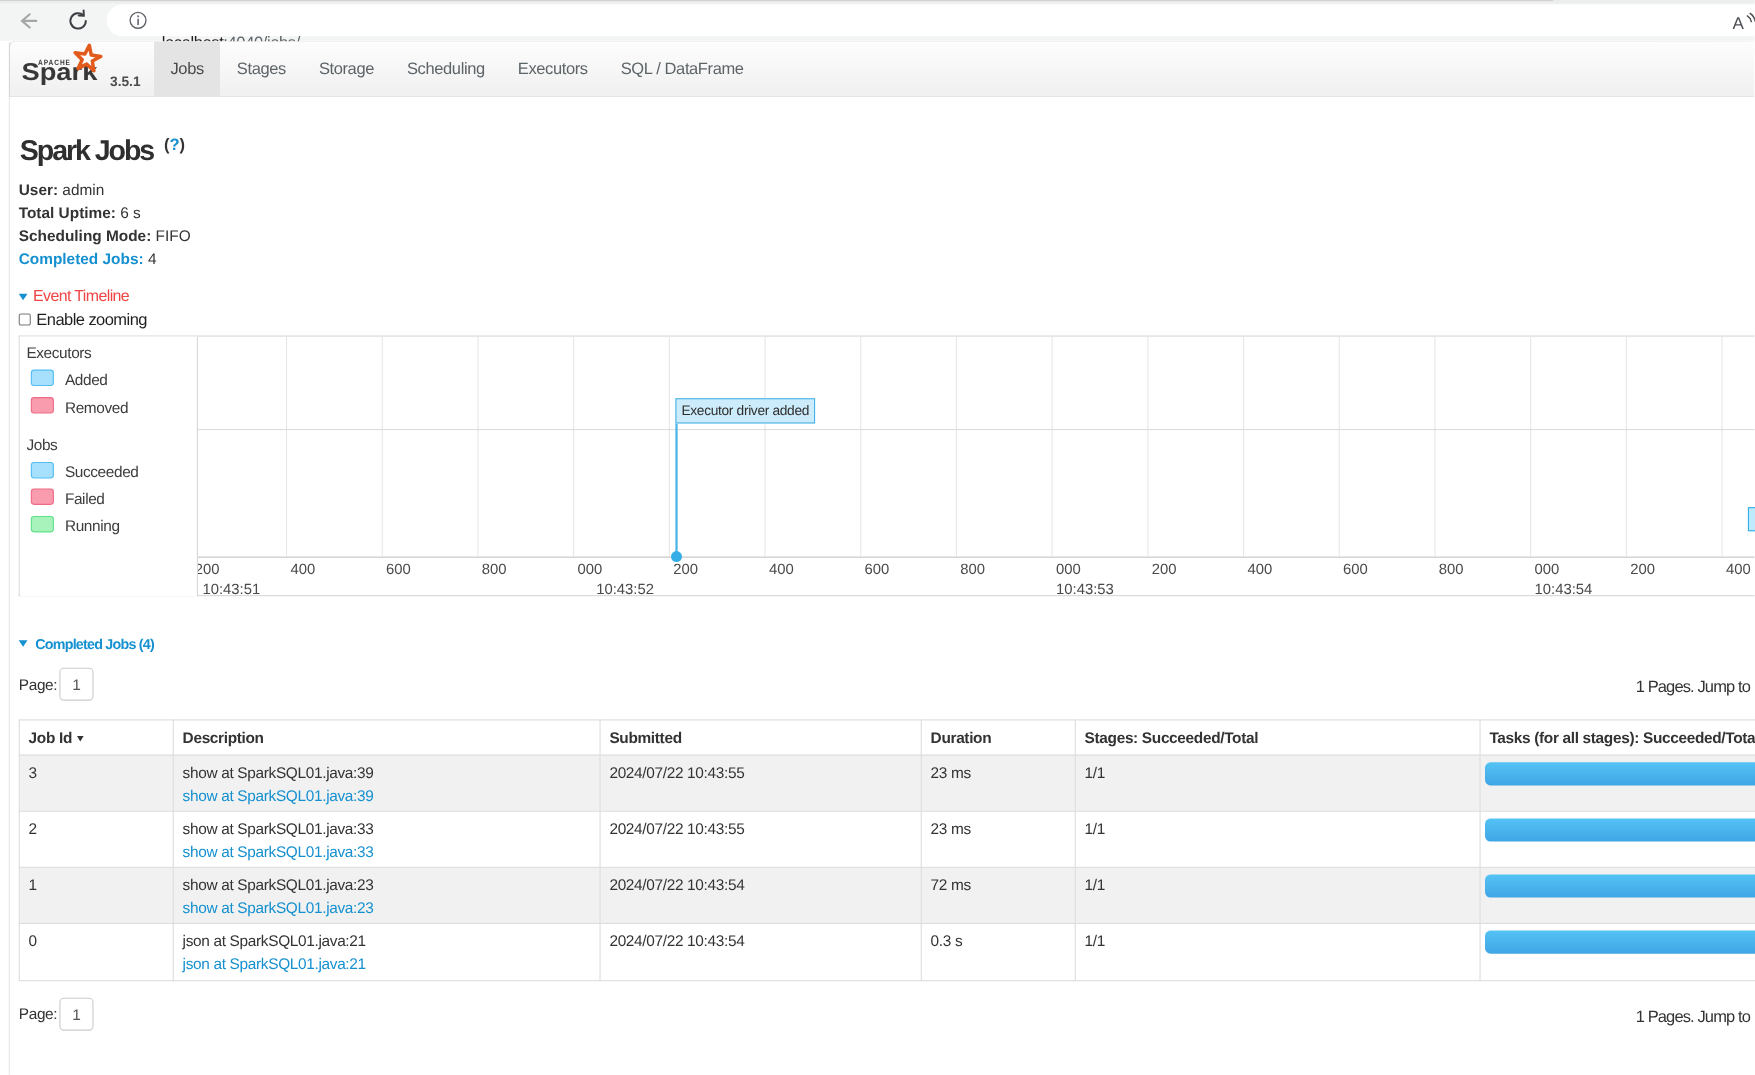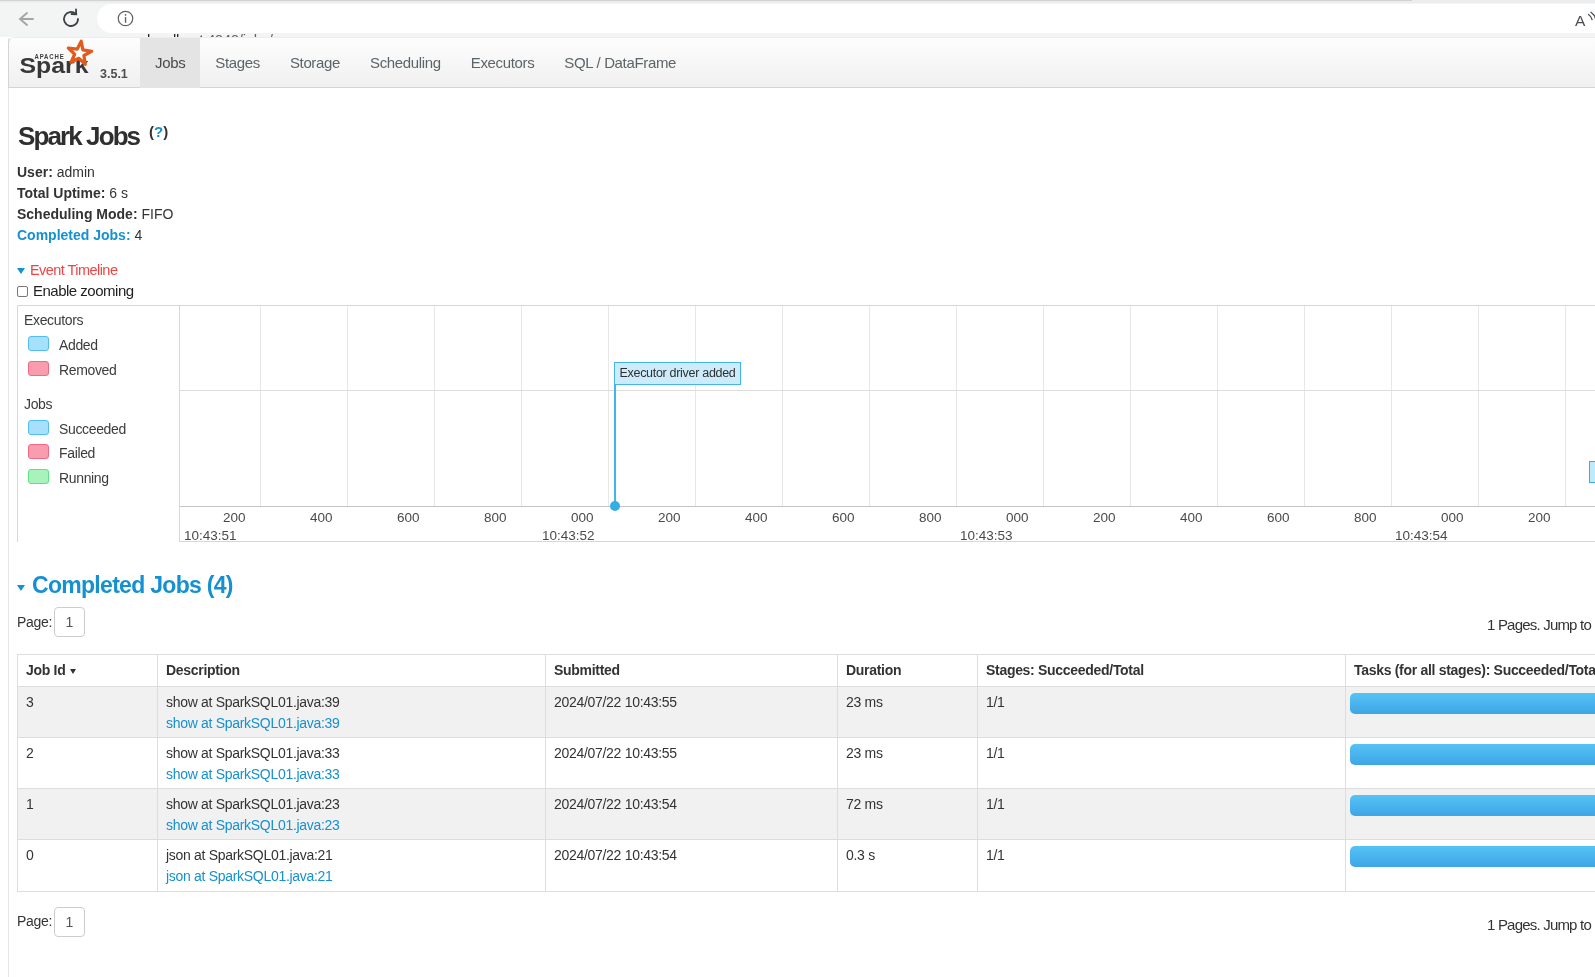--- a/index.html
+++ b/index.html
@@ -51,31 +51,31 @@
   .grid { position:absolute; top:0; width:1px; height:200px; background:#e7e7e7; }
   #tlsep { position:absolute; left:0; top:84px; width:1577px; height:1px; background:#dcdcdc; }
   #tlaxis { position:absolute; left:0; top:200px; width:1577px; height:1px; background:#c4c4c4; }
   #legend { position:absolute; left:0; top:0; width:162px; height:236px; background:#fff;
     border-right:1px solid #d7d7d7; font-size:14px; letter-spacing:-0.35px; color:#3c3c3c; z-index:2; }
   .lgbox { position:absolute; left:10px; width:21px; height:15px; border-radius:3px; }
   .lgbox.blue { background:#a6e0fc; border:1px solid #53bdf2; }
   .lgbox.red { background:#f89cae; border:1px solid #ee6a84; }
   .lgbox.green { background:#a8f2bb; border:1px solid #5ce287; }
   .lglab { position:absolute; left:41px; font-size:14px; color:#3c3c3c;text-align:right; }
-  .minor { position:absolute; top:204px; font-size:13.5px; color:#4a4a4a;margin-left:46px; }
+  .minor { position:absolute; top:204px; font-size:13.5px; color:#4a4a4a; }
   .major { position:absolute; top:222px; font-size:13.5px; color:#4a4a4a; }
   #tip { position:absolute; left:596px; top:56px; width:127px; height:23px; background:#cdecfb;
     border:1px solid #46b4e8; font-size:12.5px; color:#2f2f2f; text-align:center; line-height:21px;
     white-space:nowrap; letter-spacing:-0.3px; z-index:3; }
   #tipline { position:absolute; left:596px; top:79px; width:1.5px; height:121px; background:#46b4e8; }
   #tipdot { position:absolute; left:592px; top:195px; width:10px; height:10px; border-radius:50%; background:#35aee8; }
   #edgebox { position:absolute; left:1571px; top:155px; width:28px; height:22px; background:#bfe9fd; border:1px solid #35aee8; }
 
   
-  #cjh { position:absolute; left:17px; top:576px; font-size:23px; letter-spacing:-0.7px; line-height:19px; font-weight:bold; color:#1590d0; }
+  #cjh { position:absolute; left:17px; top:576px; font-size:13px; letter-spacing:-0.7px; line-height:19px; font-weight:bold; color:#1590d0; }
   #cjh .tri { display:inline-block; width:0; height:0; border-left:4.5px solid transparent;
     border-right:4.5px solid transparent; border-top:6.5px solid #1590d0; margin-right:7px; position:relative; top:-2px;}
   .pagelab { position:absolute; left:17px; font-size:14px; letter-spacing:-0.3px; color:#333; }
   .pageinput { position:absolute; left:54px; width:31px; height:30px; border:1px solid #ccc;
     border-radius:4px; background:#fff; text-align:center; line-height:28px; color:#555; font-size:14px; }
   .jumpto { position:absolute; left:1487px; font-size:15px; letter-spacing:-0.8px; color:#333; white-space:nowrap; }
 
   
   #jobtable { position:absolute; left:17px; top:654px; border-collapse:collapse; table-layout:fixed; width:1663px; }
   #jobtable th, #jobtable td { border:1px solid #ddd; vertical-align:top; text-align:left; }

